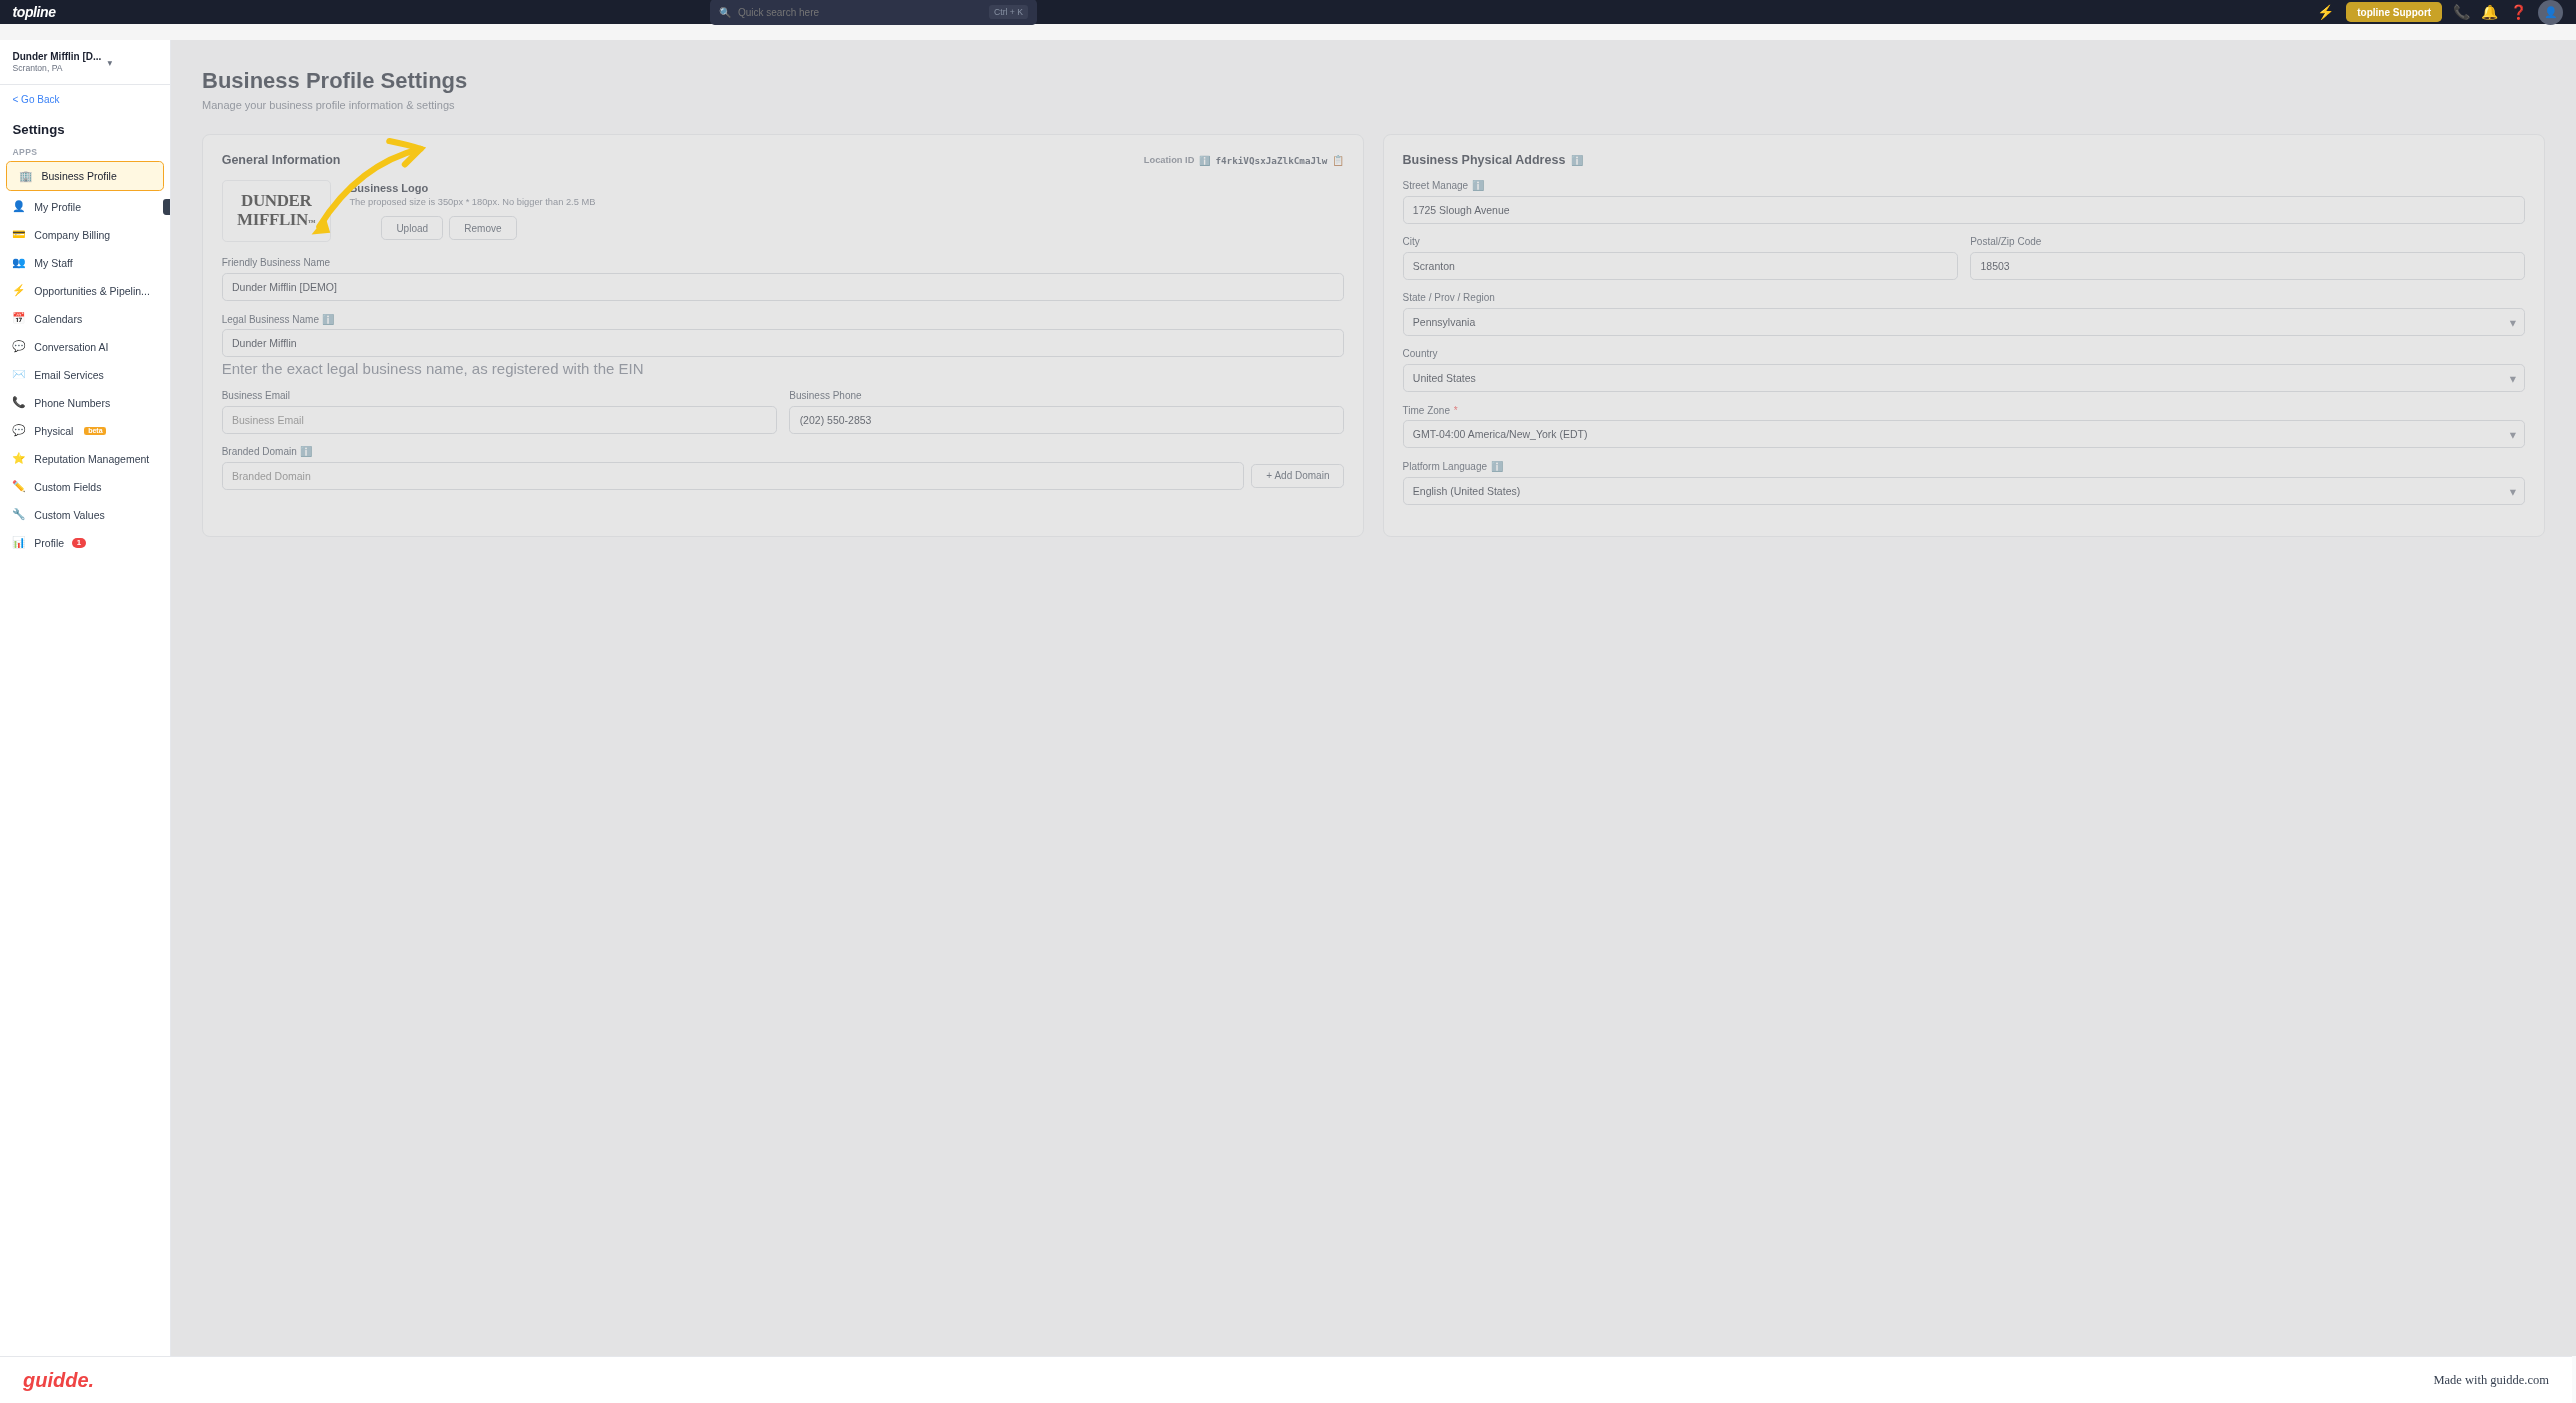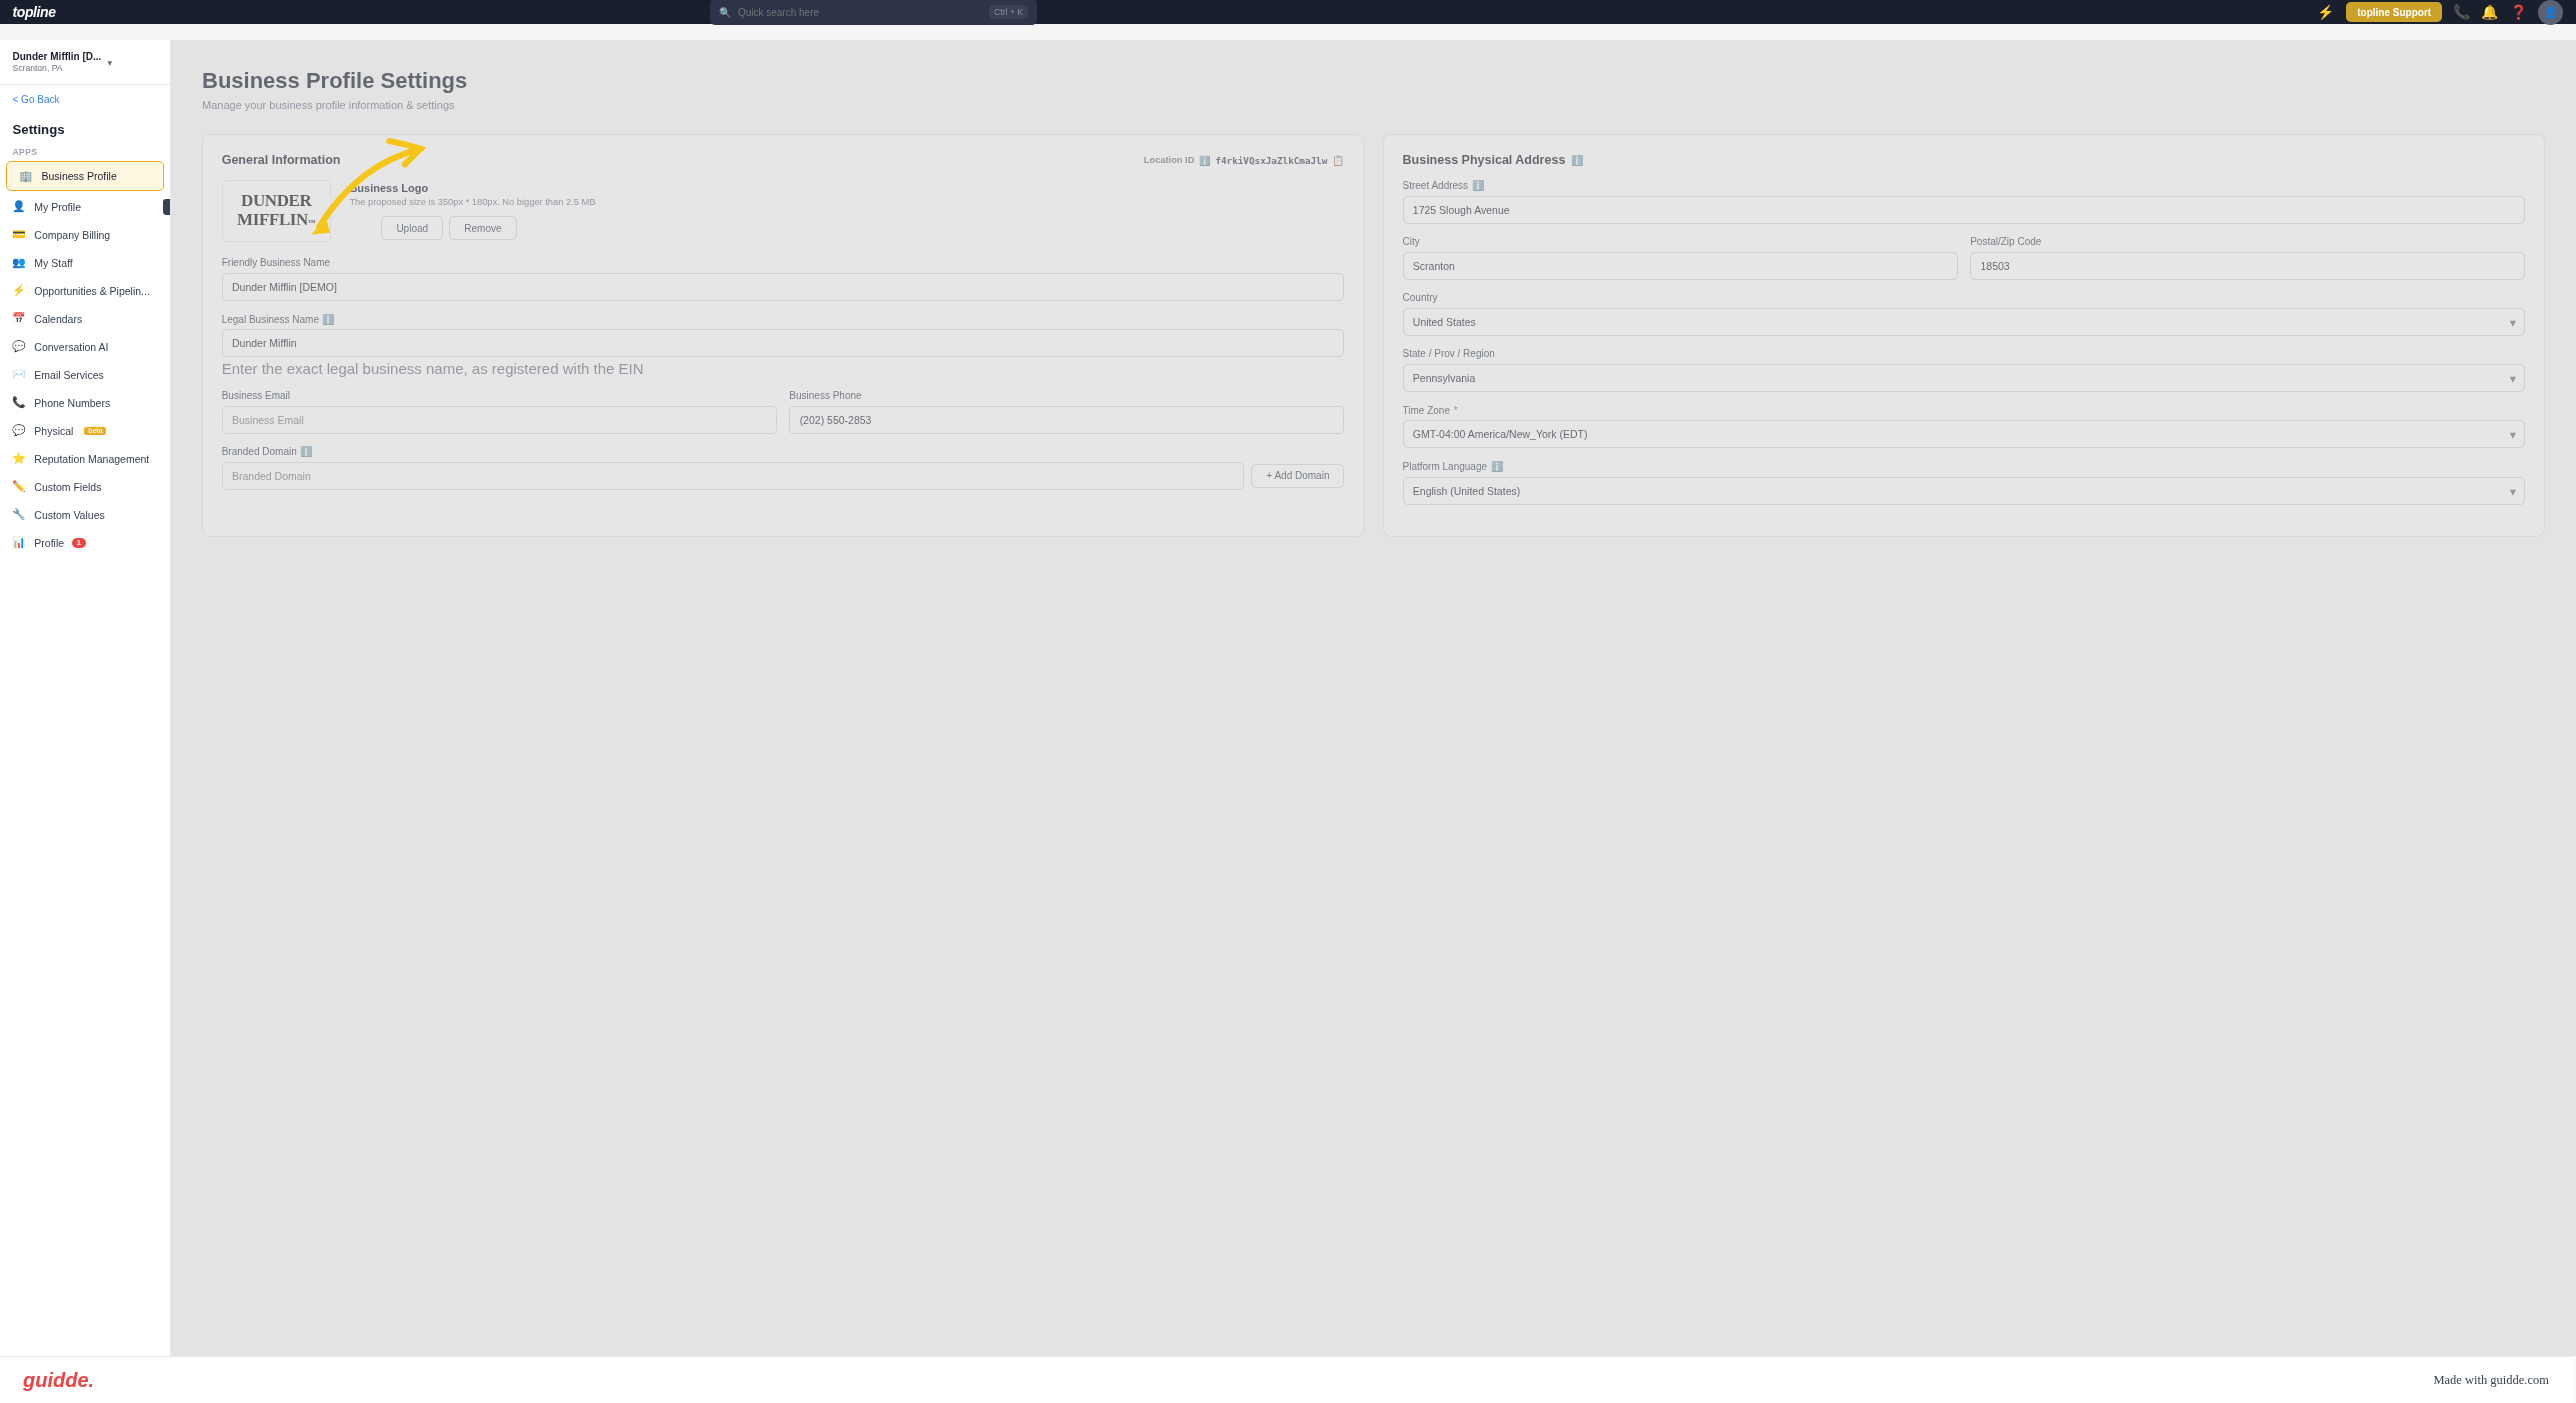--- a/index.html
+++ b/index.html
@@ -597,51 +597,51 @@
       </div>
 
       <div class="card">
         <div class="card-title">
           <span>Business Physical Address</span>
           <span style="font-size:10px;color:#9ca3af;">ℹ️</span>
         </div>
 
         <div class="form-group">
           <label class="form-label">
-            <span>Street Address</span>
+            <span>Street Manage</span>
             <span>ℹ️</span>
           </label>
           <input type="text" class="form-input" value="1725 Slough Avenue" style="">
         </div>
 
         <div class="form-row">
           <div class="form-group">
             <label class="form-label">City</label>
             <input type="text" class="form-input" value="Scranton" style="">
           </div>
           <div class="form-group">
             <label class="form-label">Postal/Zip Code</label>
             <input type="text" class="form-input" value="18503" style="">
           </div>
         </div>
 
         <div class="form-group">
+          <label class="form-label">State / Prov / Region</label>
+          <div class="select-wrapper">
+            <select class="form-select">
+              <option>Pennsylvania</option>
+            </select>
+          </div>
+        </div>
+
+        <div class="form-group">
           <label class="form-label">Country</label>
           <div class="select-wrapper">
             <select class="form-select">
               <option>United States</option>
-            </select>
-          </div>
-        </div>
-
-        <div class="form-group">
-          <label class="form-label">State / Prov / Region</label>
-          <div class="select-wrapper">
-            <select class="form-select">
-              <option>Pennsylvania</option>
             </select>
           </div>
         </div>
 
         <div class="form-group">
           <label class="form-label">
             <span>Time Zone</span>
             <span class="required">*</span>
           </label>
           <div class="select-wrapper">

